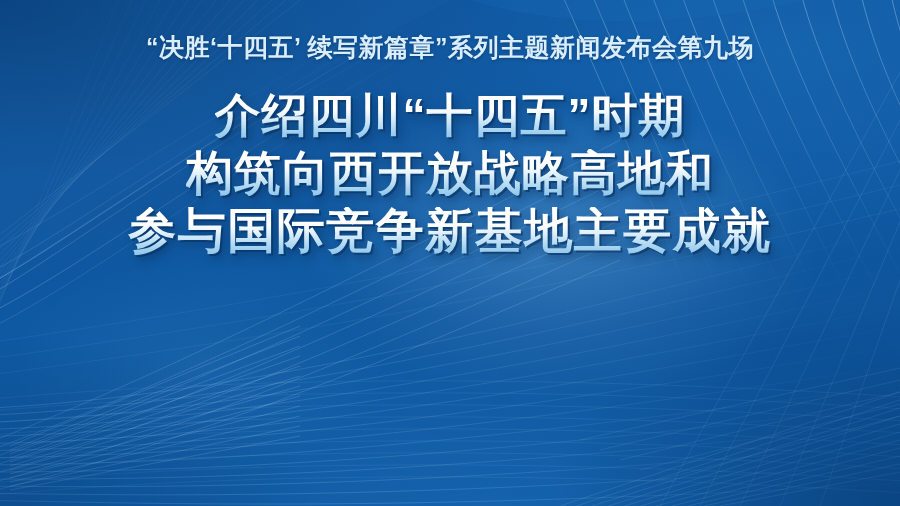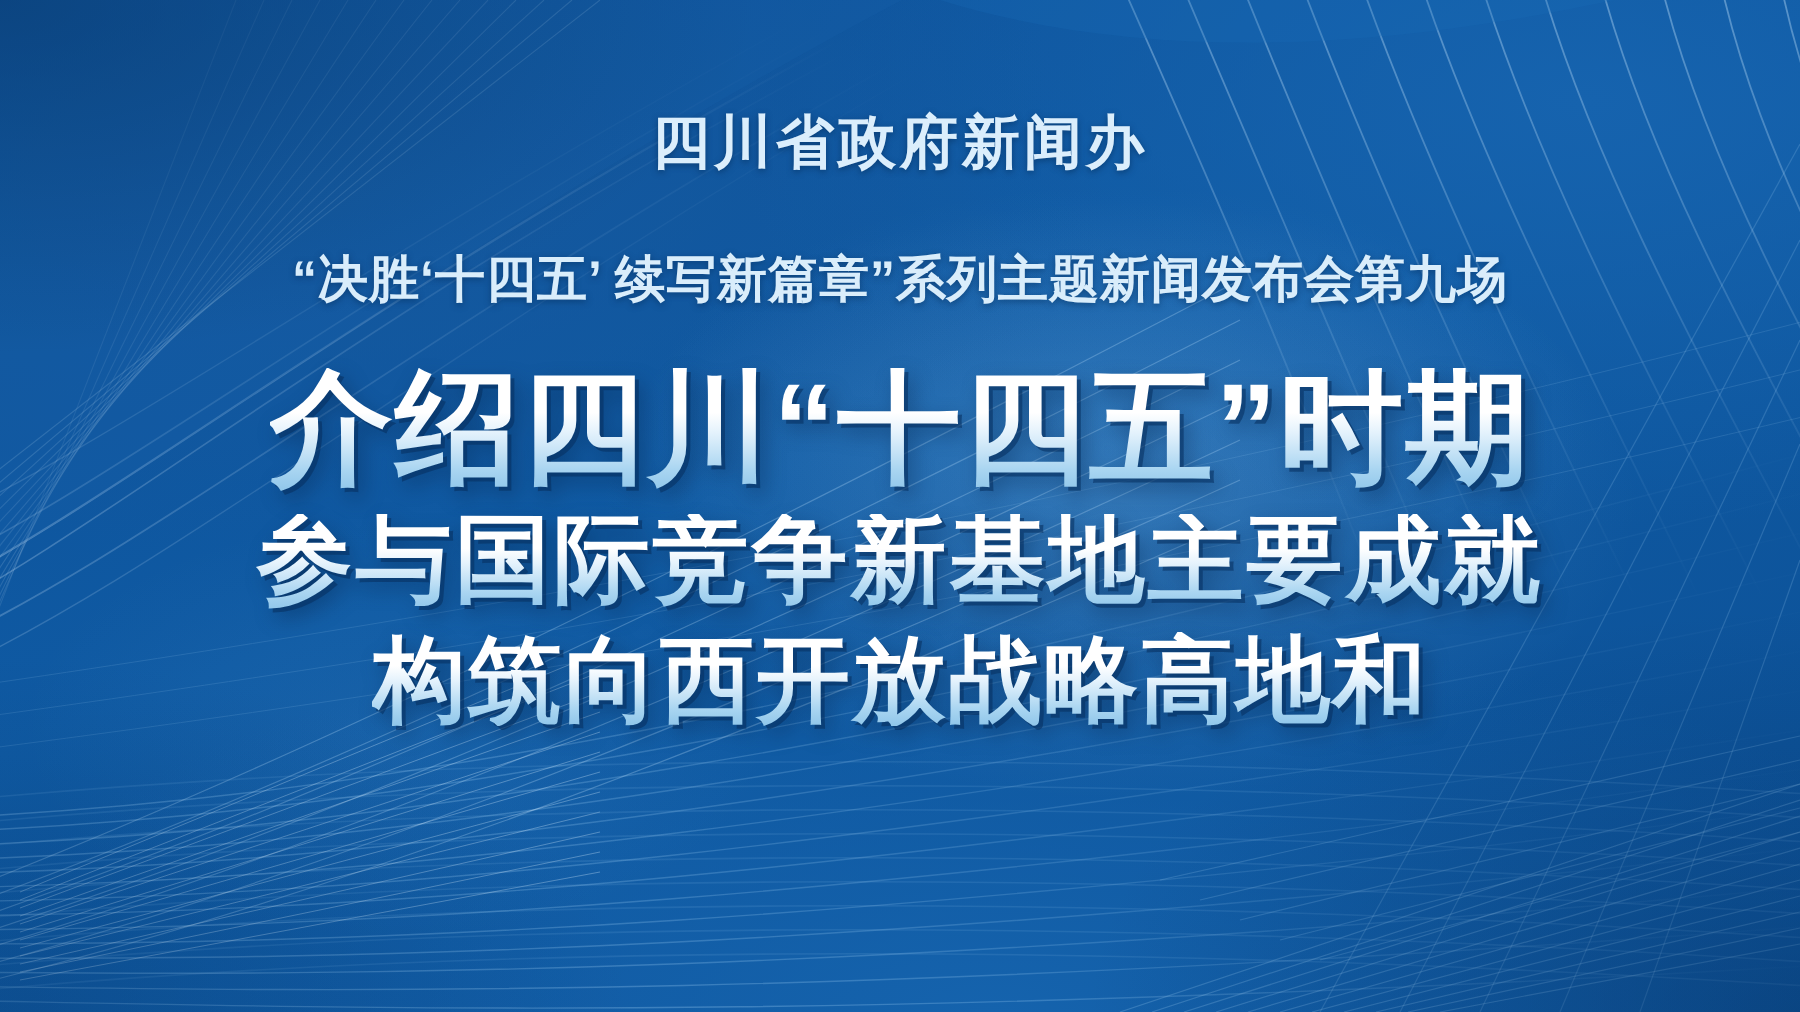--- a/index.html
+++ b/index.html
@@ -102,21 +102,21 @@
         #8fc6ea 100%);
     -webkit-background-clip: text;
     background-clip: text;
     color: transparent;
     -webkit-text-fill-color: transparent;
     filter:
       drop-shadow(2px 2px 0px rgba(7,49,96,0.58))
       drop-shadow(3px 4px 5px rgba(5,38,78,0.40));
     transform: scaleX(1.0);
   }
-  .headline-line.l1 { font-size: 62px; }
+  .headline-line.l1 { font-size: 46px; }
   .headline-line.l2 { font-size: 47px; }
   .headline-line.l3 { font-size: 48px; letter-spacing: 1.5px; }
 </style>
 </head>
 <body>
 
 <div id="poster">
 
   <div class="bg-layer bg-base"></div>
 
@@ -286,24 +286,23 @@
       </g>
 
     </g>
   </svg>
 
   <div class="bg-layer bg-glow"></div>
   <div class="bg-layer bg-vignette"></div>
 
   <div class="content">
 
-    <div class="org-line">四川省政府新闻办</div>
 
     <div class="series-line">“决胜‘十四五’ 续写新篇章”系列主题新闻发布会第九场</div>
 
     <div class="headline">
       <div class="headline-line l1">介绍四川“十四五”时期</div>
+      <div class="headline-line l2">构筑向西开放战略高地和</div>
       <div class="headline-line l3">参与国际竞争新基地主要成就</div>
-      <div class="headline-line l2">构筑向西开放战略高地和</div>
     </div>
 
   </div>
 </div>
 
 </body></html>

